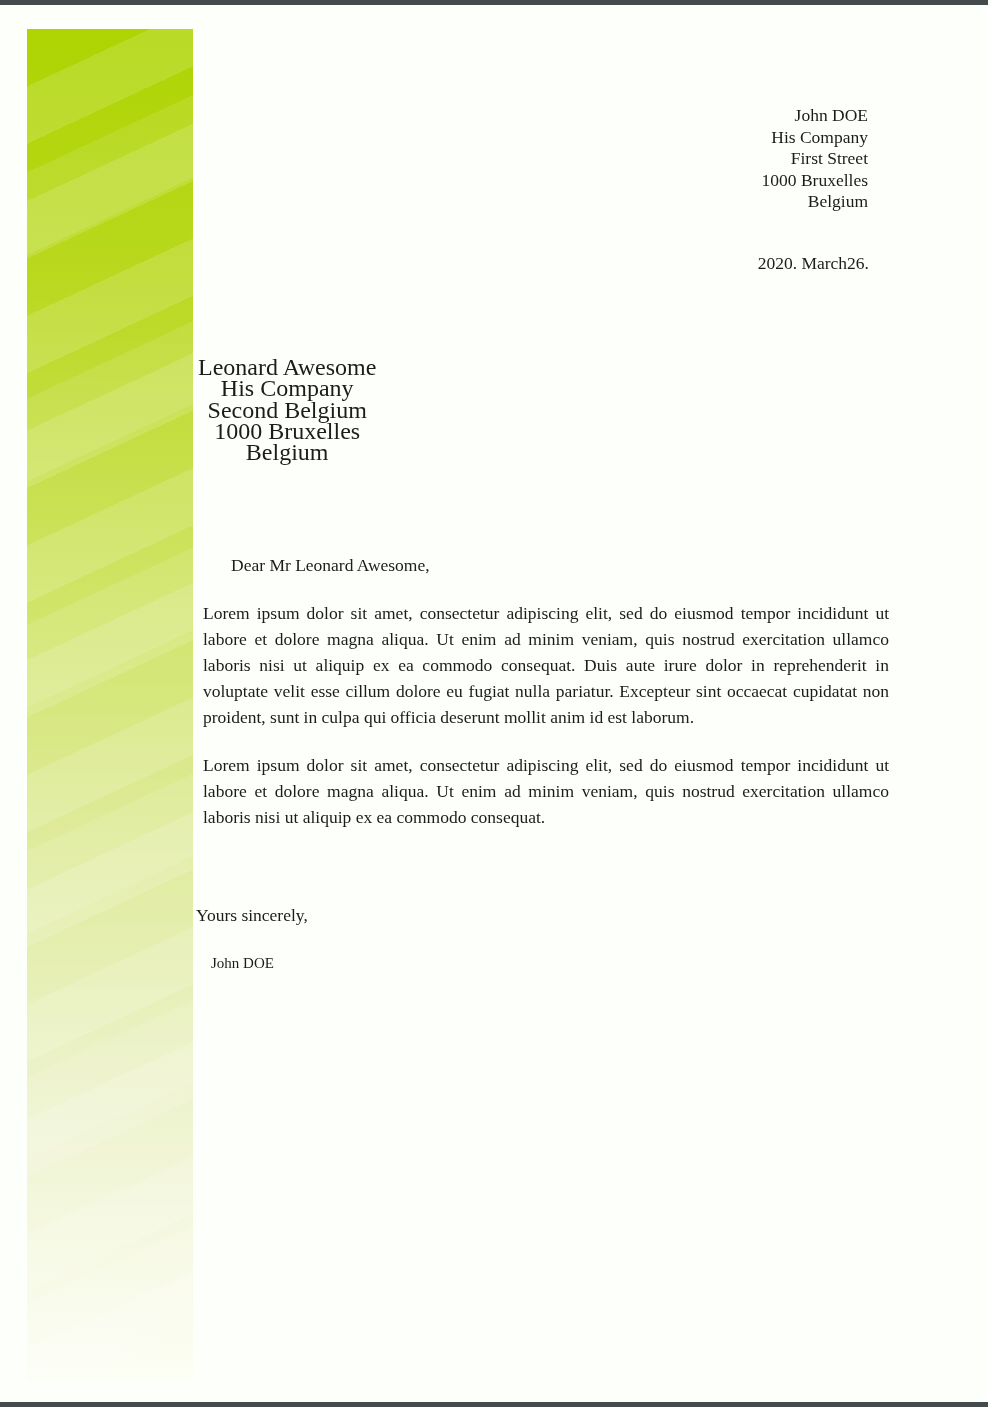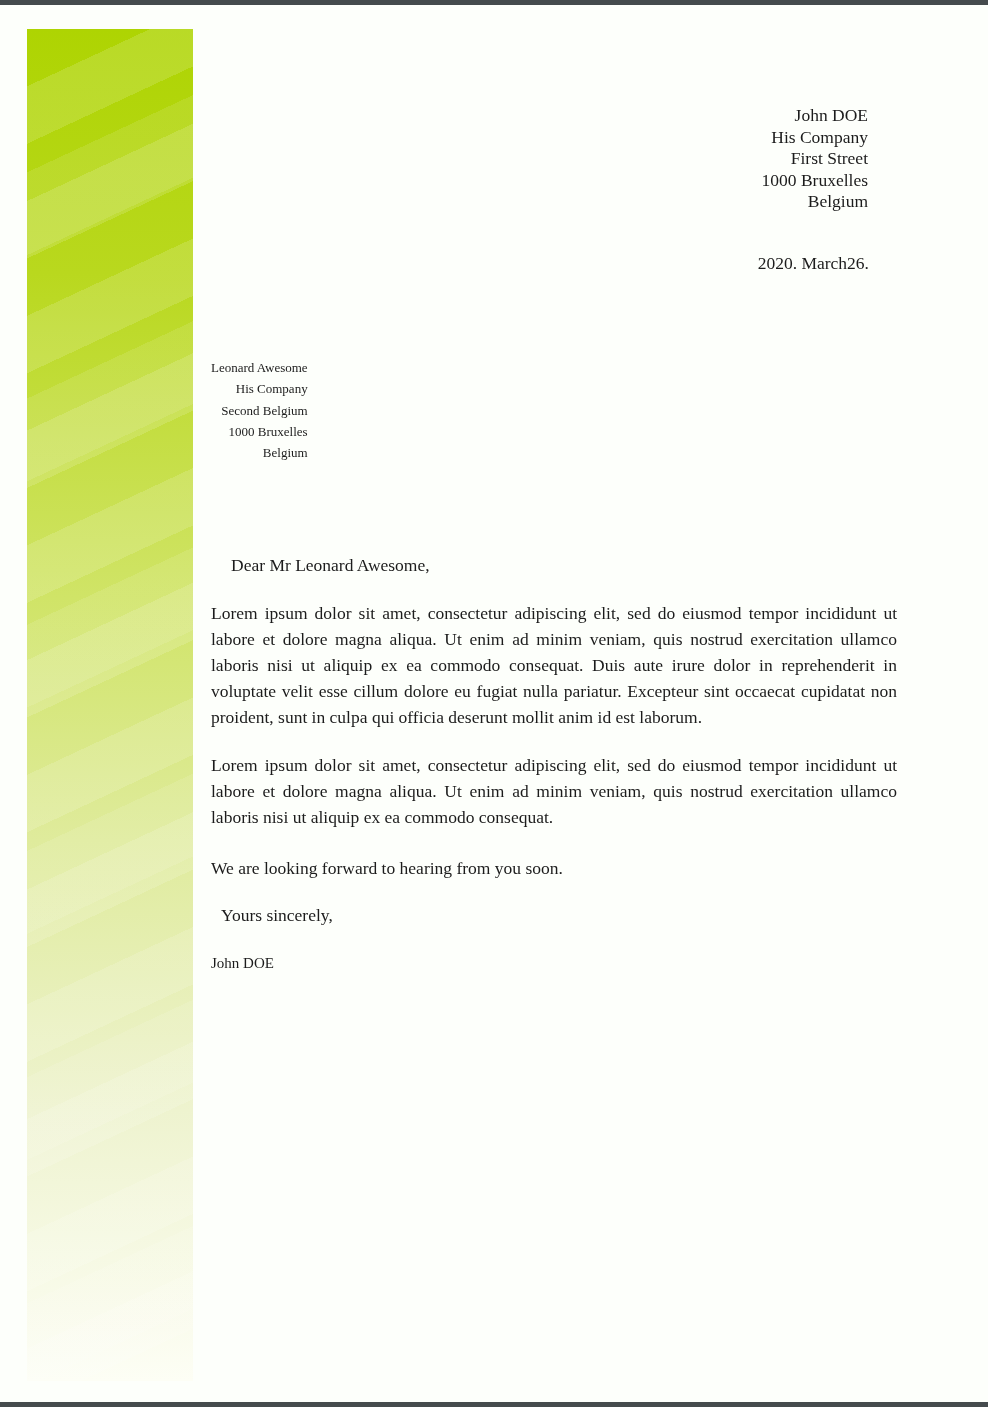--- a/index.html
+++ b/index.html
@@ -63,51 +63,51 @@
     white-space: nowrap;
   }
   .date {
     top: 253px;
     right: 119px;
     font-size: 17.5px;
     line-height: 21.5px;
     white-space: nowrap;
   }
   .recipient {
-    left: 211px;
+    left: 198px;
     top: 357px;
-    text-align: right;
-    font-size: 13px;
+    text-align: center;
+    font-size: 24px;
     line-height: 21.3px;
     white-space: nowrap;
   }
   .salutation {
     left: 211px;
     top: 552px;
     font-size: 17.5px;
     line-height: 26px;
     margin-left: 20px;
   }
   .para {
-    left: 211px;
+    left: 203px;
     width: 686px;
     font-size: 17.5px;
     line-height: 26px;
     text-align: justify;
   }
   .para-1 { top: 600px; }
   .para-2 { top: 752px; }
   .closing {
     left: 211px;
     top: 855px;
     font-size: 17.5px;
     line-height: 26px;
   }
   .valediction {
-    left: 221px;
+    left: 196px;
     top: 902px;
     font-size: 17.5px;
     line-height: 26px;
   }
   .signature {
     left: 211px;
     top: 953px;
     font-size: 15px;
     line-height: 20px;
   }
@@ -138,21 +138,20 @@
     <div>1000 Bruxelles</div>
     <div>Belgium</div>
   </div>
 
   <div class="block salutation">Dear Mr Leonard Awesome,</div>
 
   <div class="block para para-1">Lorem ipsum dolor sit amet, consectetur adipiscing elit, sed do eiusmod tempor incididunt ut labore et dolore magna aliqua. Ut enim ad minim veniam, quis nostrud exercitation ullamco laboris nisi ut aliquip ex ea commodo consequat. Duis aute irure dolor in reprehenderit in voluptate velit esse cillum dolore eu fugiat nulla pariatur. Excepteur sint occaecat cupidatat non proident, sunt in culpa qui officia deserunt mollit anim id est laborum.</div>
 
   <div class="block para para-2">Lorem ipsum dolor sit amet, consectetur adipiscing elit, sed do eiusmod tempor incididunt ut labore et dolore magna aliqua. Ut enim ad minim veniam, quis nostrud exercitation ullamco laboris nisi ut aliquip ex ea commodo consequat.</div>
 
-  <div class="block closing">We are looking forward to hearing from you soon.</div>
 
   <div class="block valediction">Yours sincerely,</div>
 
   <div class="block signature">John DOE</div>
 
   <div class="frame-bottom"></div>
 
 </div>
 
 </body></html>

